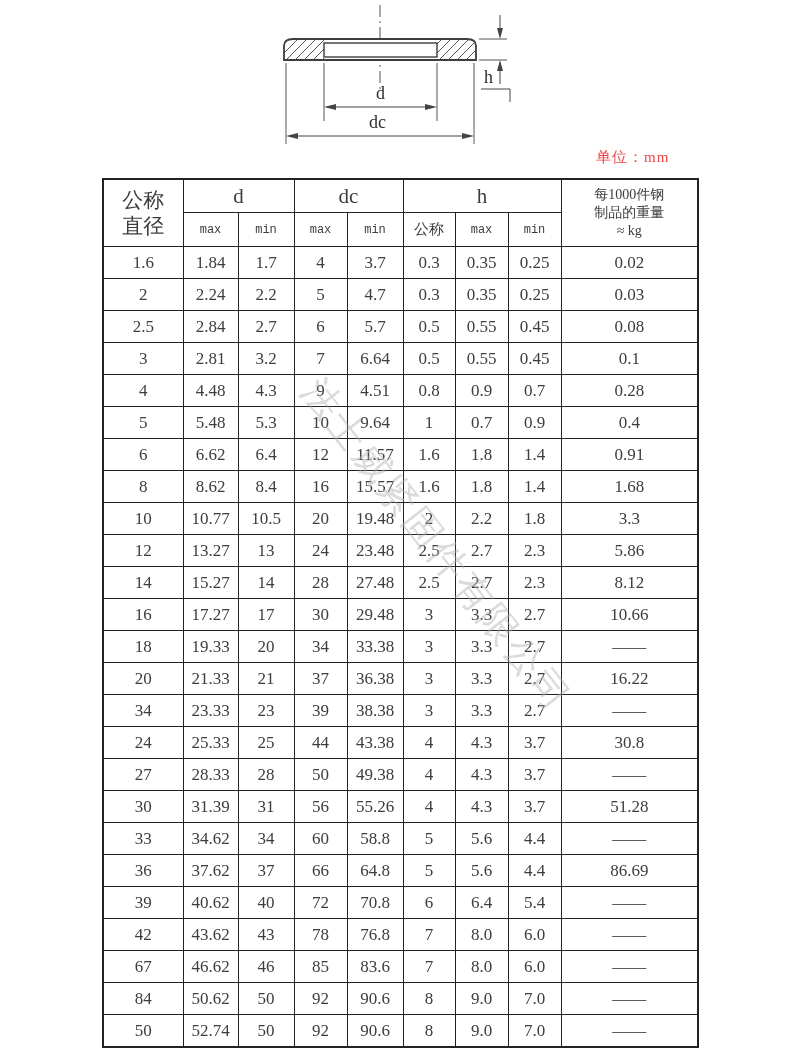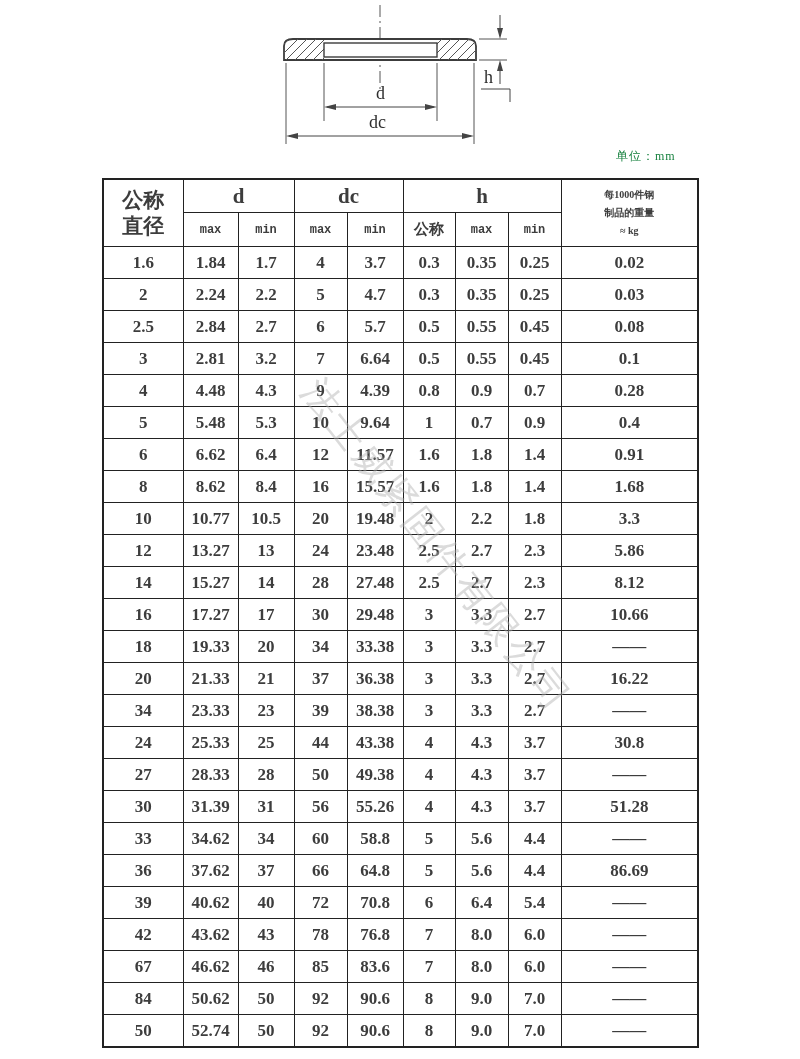--- a/index.html
+++ b/index.html
@@ -3,34 +3,34 @@
 <meta charset="utf-8">
 <style>
   html,body{margin:0;padding:0;background:#ffffff;}
   #page{position:relative;width:800px;height:1059px;background:#ffffff;overflow:hidden;
         font-family:"Liberation Serif", serif;color:#333;}
 
   
   #drawing{position:absolute;left:253px;top:3px;width:270px;height:150px;}
 
   
-  #unit-label{position:absolute;left:596px;top:148px;width:110px;font-size:12px;
-              color:#15803d;letter-spacing:1px;margin-left:20px;}
+  #unit-label{position:absolute;left:596px;top:148px;width:110px;font-size:15px;
+              color:#ef4444;letter-spacing:1px;}
 
   
   #spec-table{position:absolute;left:102px;top:178px;width:596px;
               border-collapse:collapse;table-layout:fixed;}
   #spec-table td{border:1px solid #222;text-align:center;vertical-align:middle;
                  padding:0;color:#3d3d3d;}
-  #spec-table{border:2px solid #222;font-weight:bold;}
+  #spec-table{border:2px solid #222;}
   td.hdr-big{font-size:21px;height:32px;color:#2e2e2e;}
   td.hdr-sub{font-size:12px;font-family:"Liberation Mono", monospace;height:33px;color:#2e2e2e;}
   td.hdr-sub-cjk{font-size:15px;font-family:"Liberation Serif", serif;height:33px;color:#2e2e2e;}
   td.hdr-nom{font-size:21px;line-height:26px;color:#2e2e2e;}
-  td.hdr-weight{font-size:10px;line-height:18px;color:#2e2e2e;}
+  td.hdr-weight{font-size:14px;line-height:18px;color:#2e2e2e;}
   tr.data-row td{height:31px;font-size:17px;}
 
   
   #watermark{position:absolute;left:330px;top:368px;transform:rotate(52deg);
              transform-origin:0 0;font-size:38px;letter-spacing:3px;
              color:rgba(175,175,175,0.45);white-space:nowrap;pointer-events:none;
              font-family:"Liberation Serif", serif;z-index:4;}
 </style>
 </head>
 <body>
@@ -168,21 +168,21 @@
         <td>0.5</td>
         <td>0.55</td>
         <td>0.45</td>
         <td>0.1</td>
       </tr>
         <tr class="data-row">
         <td>4</td>
         <td>4.48</td>
         <td>4.3</td>
         <td>9</td>
-        <td>4.39</td>
+        <td>4.51</td>
         <td>0.8</td>
         <td>0.9</td>
         <td>0.7</td>
         <td>0.28</td>
       </tr>
         <tr class="data-row">
         <td>5</td>
         <td>5.48</td>
         <td>5.3</td>
         <td>10</td>

